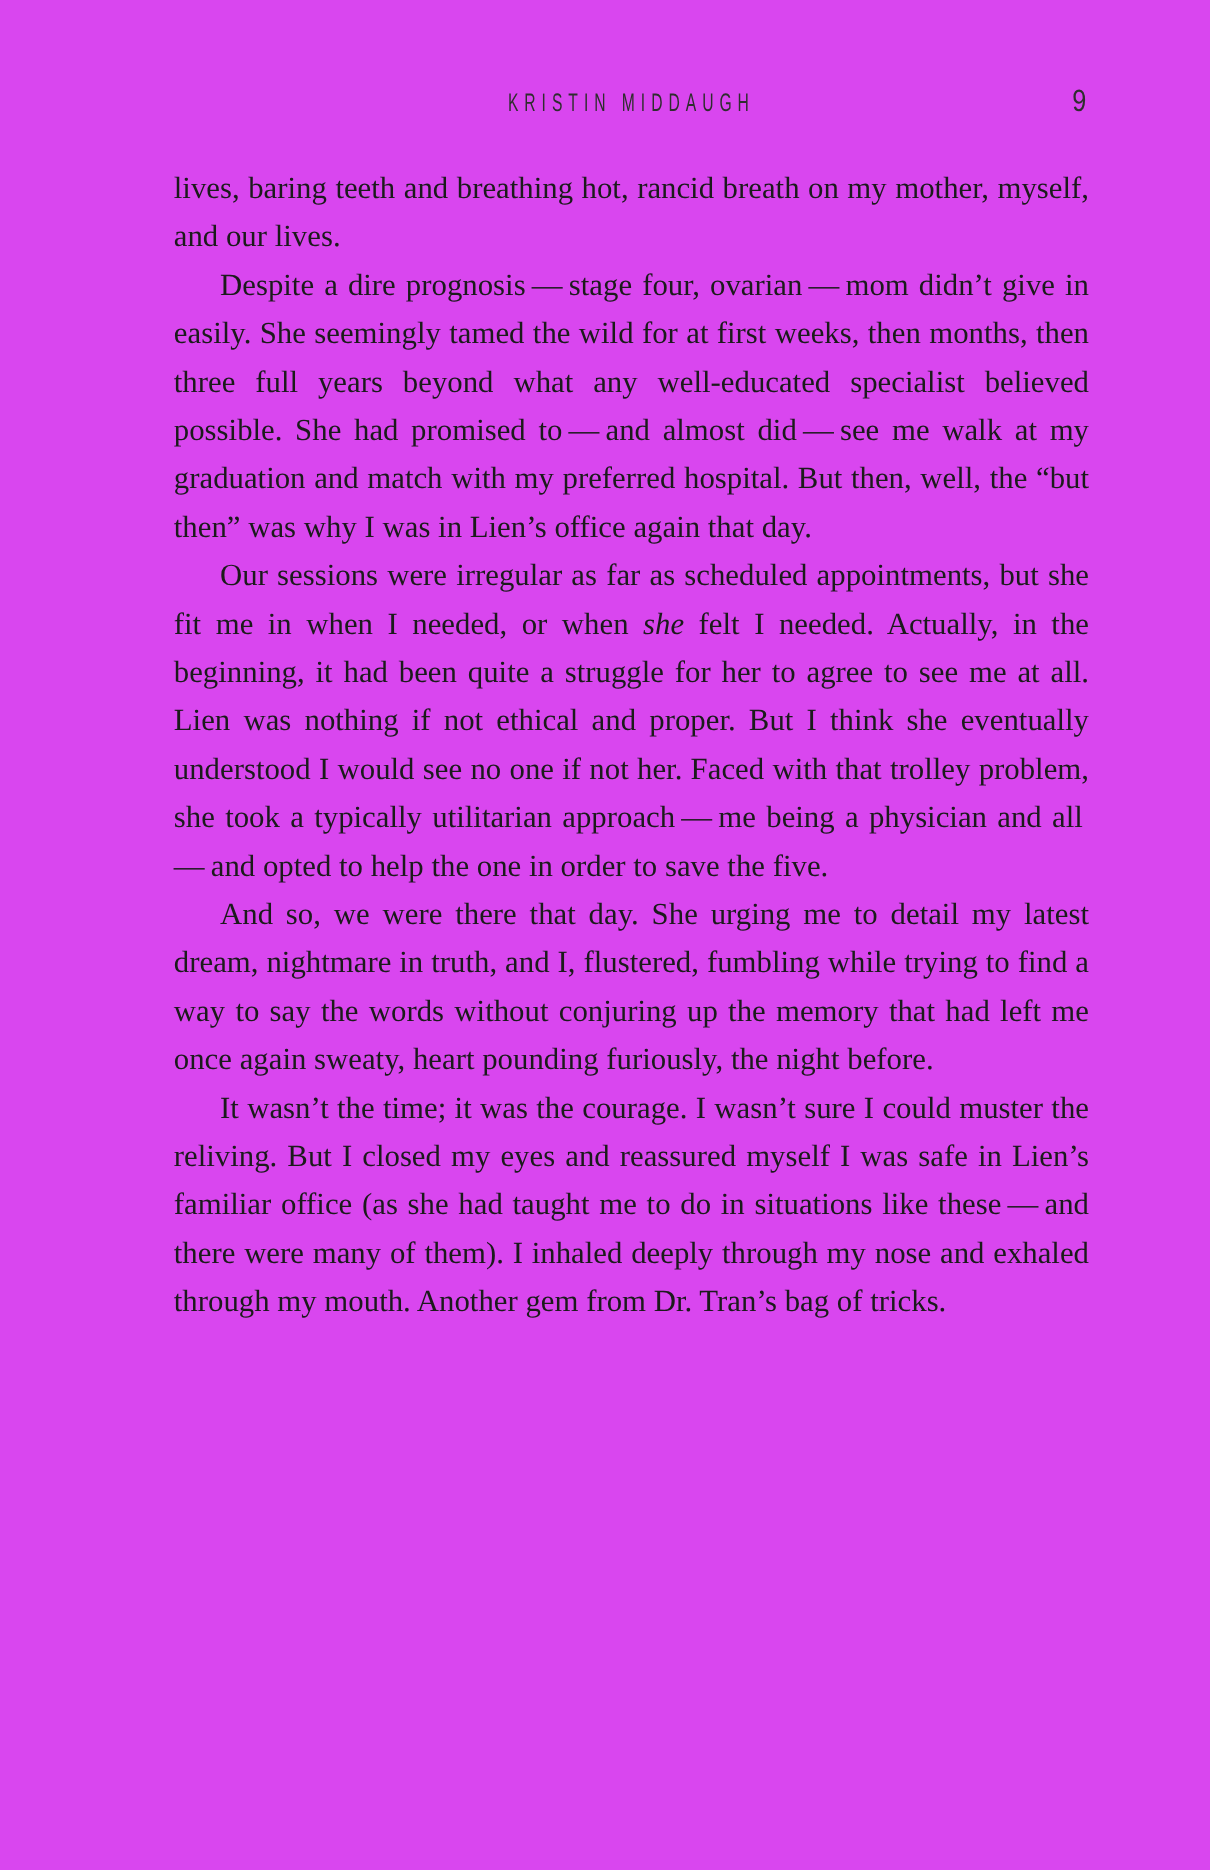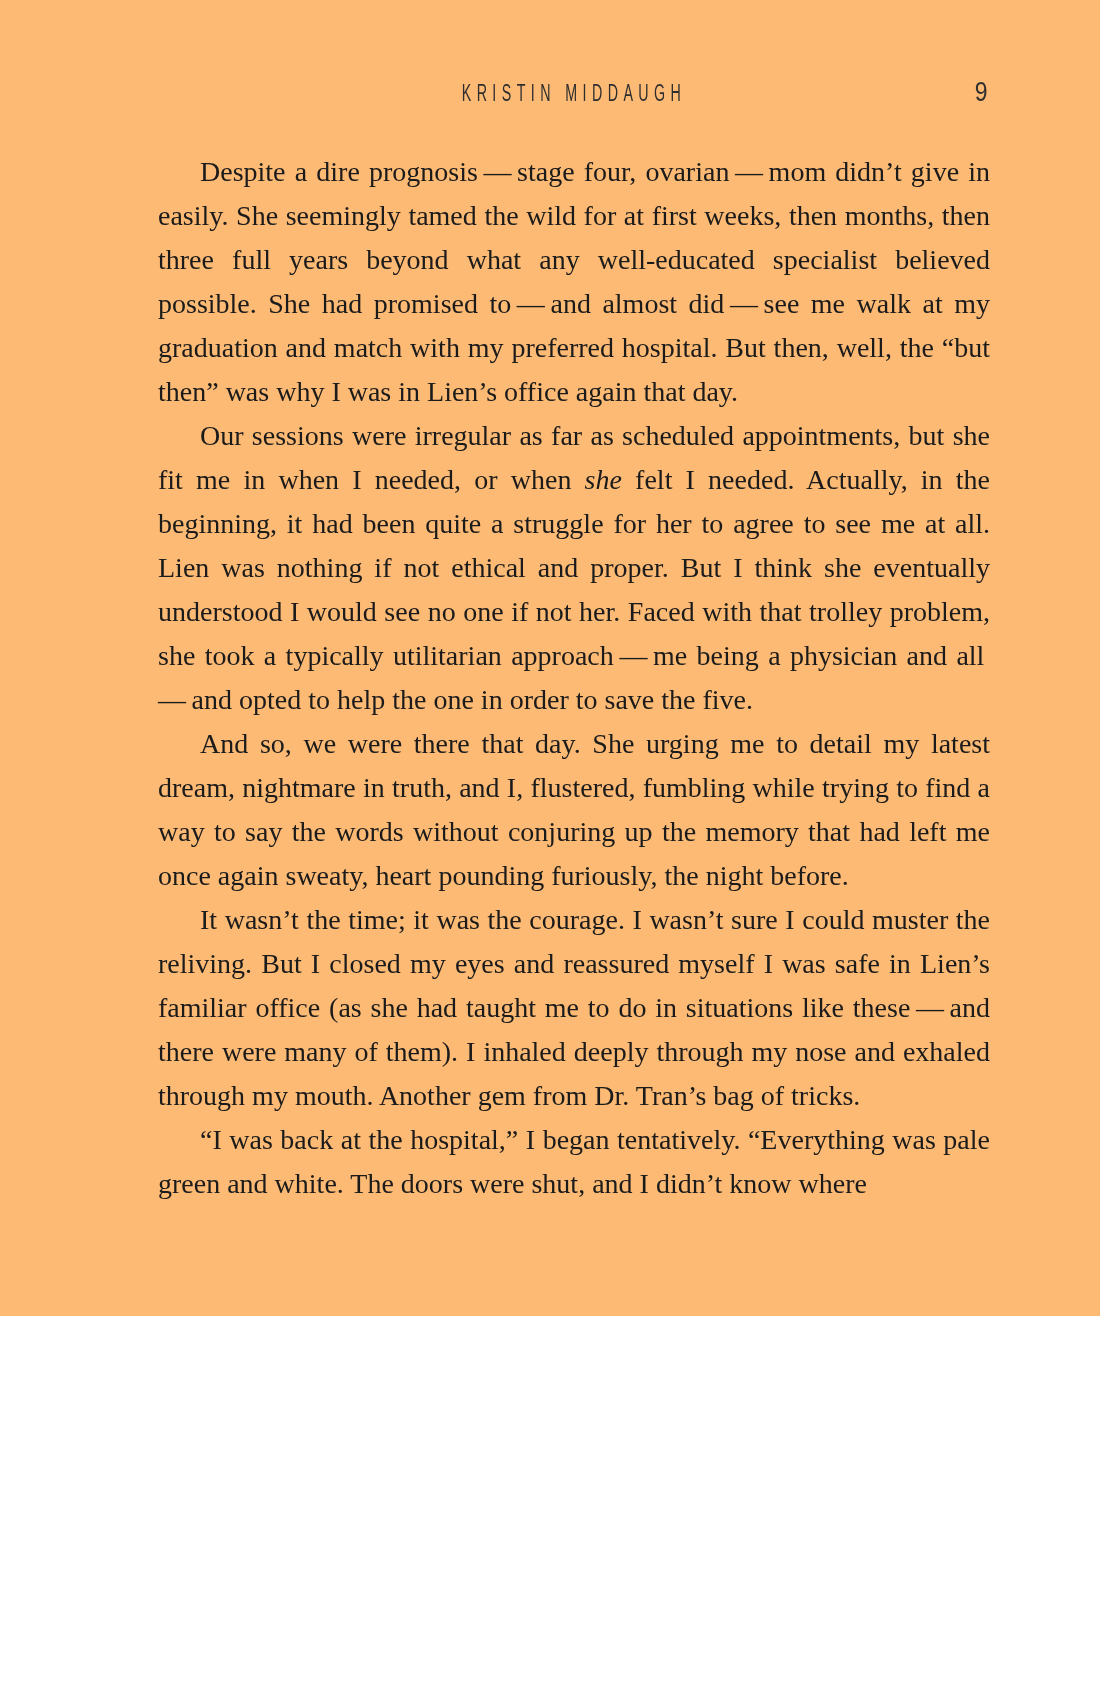--- a/index.html
+++ b/index.html
@@ -1,21 +1,21 @@
 <!DOCTYPE html>
 <html><head>
 <meta charset="utf-8">
 <title>Book Page</title>
 <style>
   html, body { margin: 0; padding: 0; background: #ffffff; }
   .page {
     position: relative;
     width: 1100px;
-    height: 1316px;
-    background: #fdba74;
+    height: 1700px;
+    background: #d946ef;
     overflow: hidden;
   }
   .running-head {
     position: absolute;
     left: 158px;
     top: 80px;
     width: 832px;
     height: 30px;
   }
   .author {
@@ -60,19 +60,19 @@
 </head>
 <body>
 
 <div class="page">
   <header class="running-head">
     <span class="author">KRISTIN MIDDAUGH</span>
     <span class="folio">9</span>
   </header>
 
   <main class="text-block" id="paragraphs">
+      <p class="para"><span>lives, baring teeth and breathing hot, rancid breath on my mother, myself, and our lives.</span></p>
       <p class="para indent"><span>Despite a dire prognosis — stage four, ovarian — mom didn’t give in easily. She seemingly tamed the wild for at first weeks, then months, then three full years beyond what any well-educated specialist believed possible. She had promised to — and almost did — see me walk at my graduation and match with my preferred hospital. But then, well, the “but then” was why I was in Lien’s office again that day.</span></p>
       <p class="para indent"><span>Our sessions were irregular as far as scheduled appointments, but she fit me in when I needed, or when </span><em>she</em><span> felt I needed. Actually, in the beginning, it had been quite a struggle for her to agree to see me at all. Lien was nothing if not ethical and proper. But I think she eventually understood I would see no one if not her. Faced with that trolley problem, she took a typically utilitarian approach — me being a physician and all — and opted to help the one in order to save the five.</span></p>
       <p class="para indent"><span>And so, we were there that day. She urging me to detail my latest dream, nightmare in truth, and I, flustered, fumbling while trying to find a way to say the words without conjuring up the memory that had left me once again sweaty, heart pounding furiously, the night before.</span></p>
       <p class="para indent"><span>It wasn’t the time; it was the courage. I wasn’t sure I could muster the reliving. But I closed my eyes and reassured myself I was safe in Lien’s familiar office (as she had taught me to do in situations like these — and there were many of them). I inhaled deeply through my nose and exhaled through my mouth. Another gem from Dr. Tran’s bag of tricks.</span></p>
-      <p class="para indent"><span>“I was back at the hospital,” I began tentatively. “Everything was pale green and white. The doors were shut, and I didn’t know where</span></p>
     </main>
 </div>
 
 </body></html>

